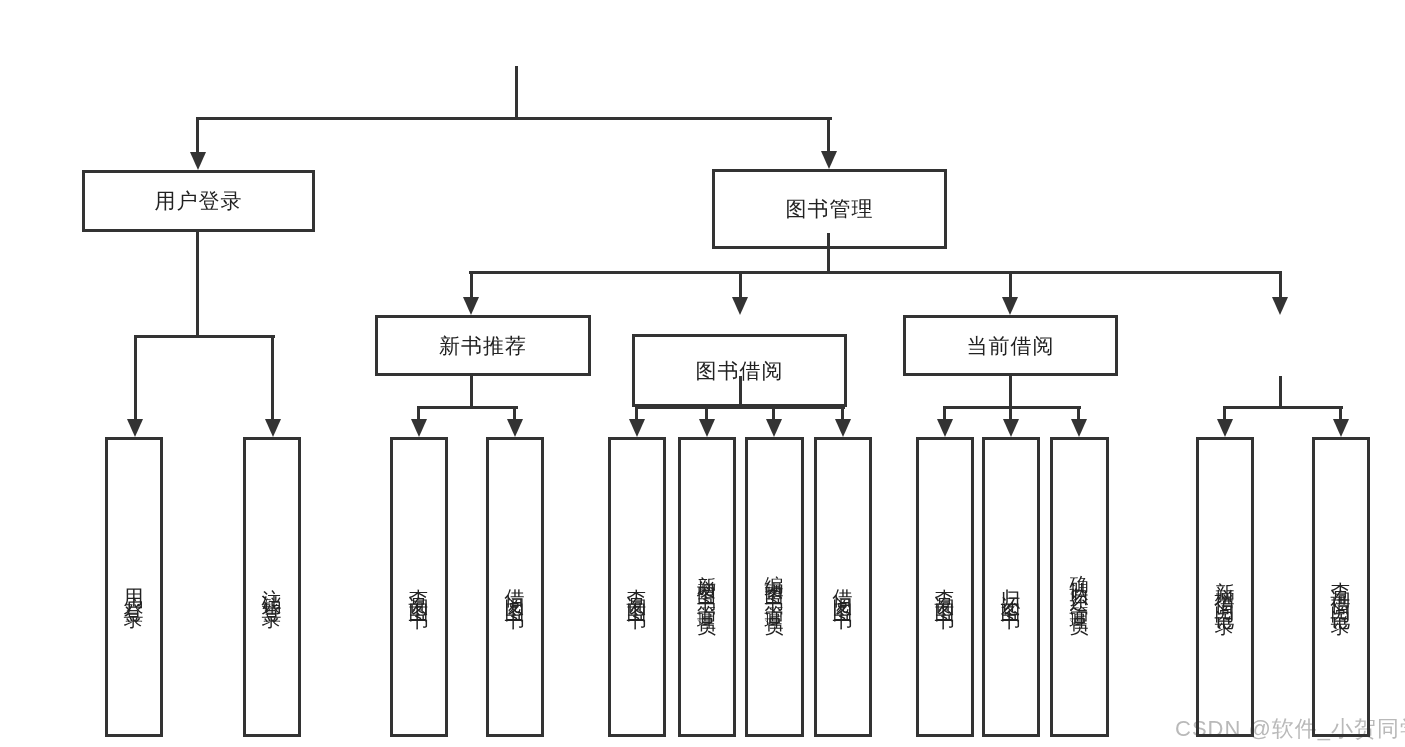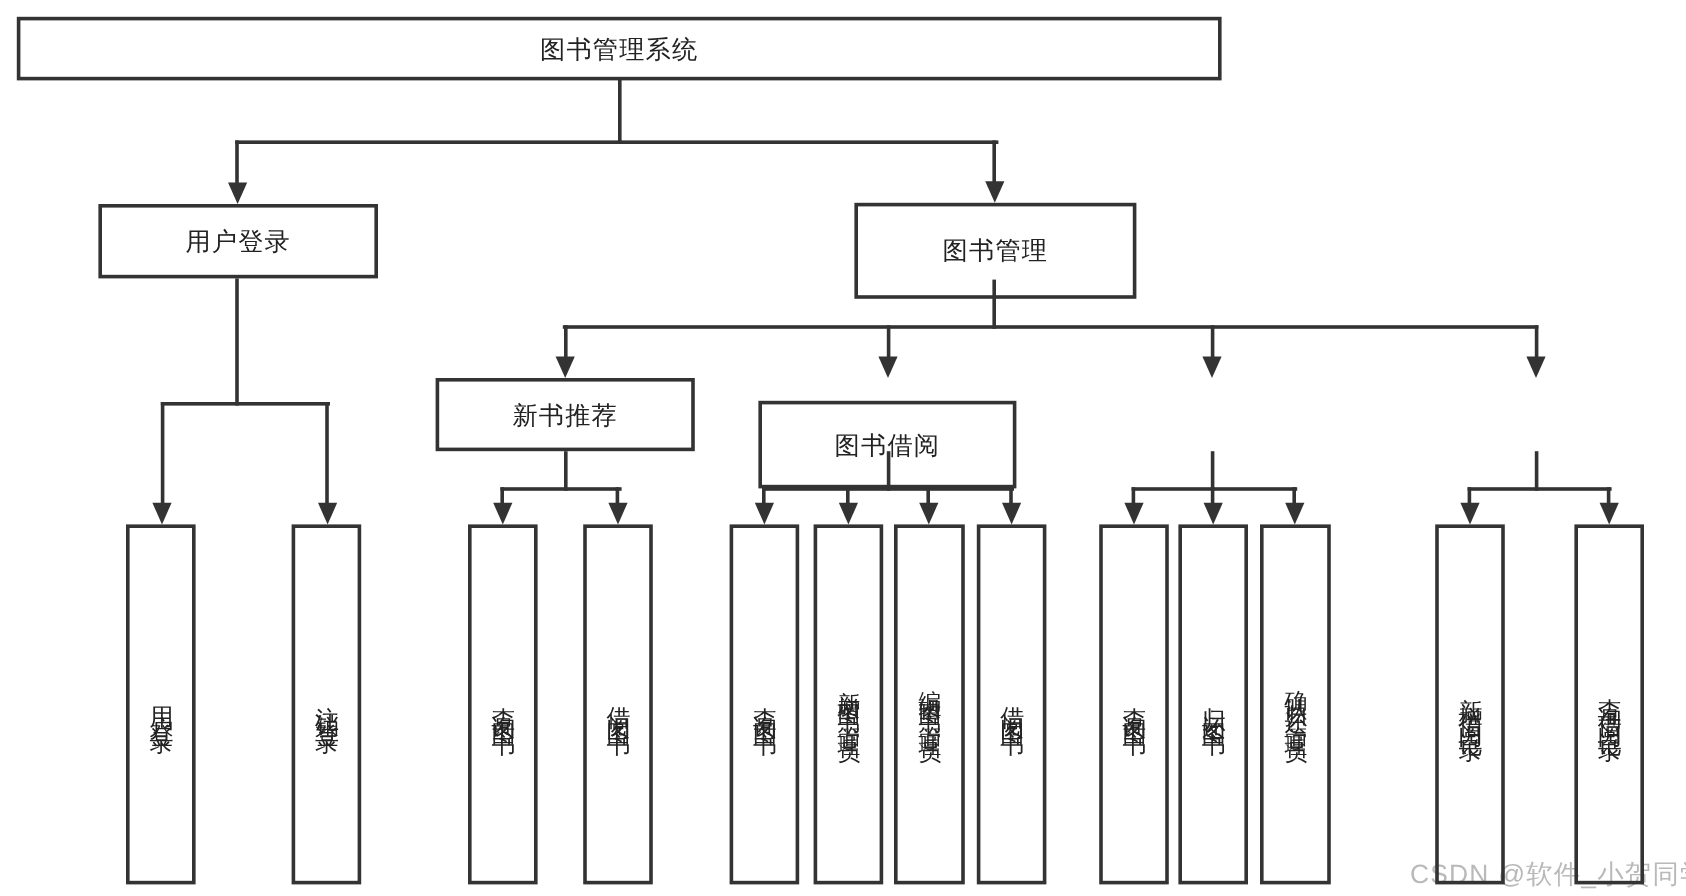--- a/index.html
+++ b/index.html
@@ -87,30 +87,30 @@
   <div class="line" style="left:1077px;top:406px;width:3px;height:16px"></div>
   <div class="arrow" style="left:1071px;top:419px"></div>
 
   <div class="line" style="left:1279px;top:376px;width:3px;height:33px"></div>
   <div class="line" style="left:1223px;top:406px;width:120px;height:3px"></div>
   <div class="line" style="left:1223px;top:406px;width:3px;height:16px"></div>
   <div class="arrow" style="left:1217px;top:419px"></div>
   <div class="line" style="left:1339px;top:406px;width:3px;height:16px"></div>
   <div class="arrow" style="left:1333px;top:419px"></div>
 
-  <div class="node" style="left:14px;top:14px;width:1004px;height:53px">图书管理系统</div>
 
   <div class="node" style="left:82px;top:170px;width:233px;height:62px">用户登录</div>
 
   <div class="node" style="left:712px;top:169px;width:235px;height:80px">图书管理</div>
 
-  <div class="node" style="left:363px;top:315px;width:216px;height:61px">新书推荐</div>
+  <div class="node" style="left:375px;top:315px;width:216px;height:61px">新书推荐</div>
 
   <div class="node" style="left:632px;top:334px;width:215px;height:73px">图书借阅</div>
 
+  <div class="node" style="left:903px;top:315px;width:215px;height:61px">当前借阅</div>
 
 
   <div class="vnode" style="left:105px;top:437px;width:58px;height:300px">用户登录</div>
 
   <div class="vnode" style="left:243px;top:437px;width:58px;height:300px">注销登录</div>
 
   <div class="vnode" style="left:390px;top:437px;width:58px;height:300px">查询图书</div>
 
   <div class="vnode" style="left:486px;top:437px;width:58px;height:300px">借阅图书</div>
 

